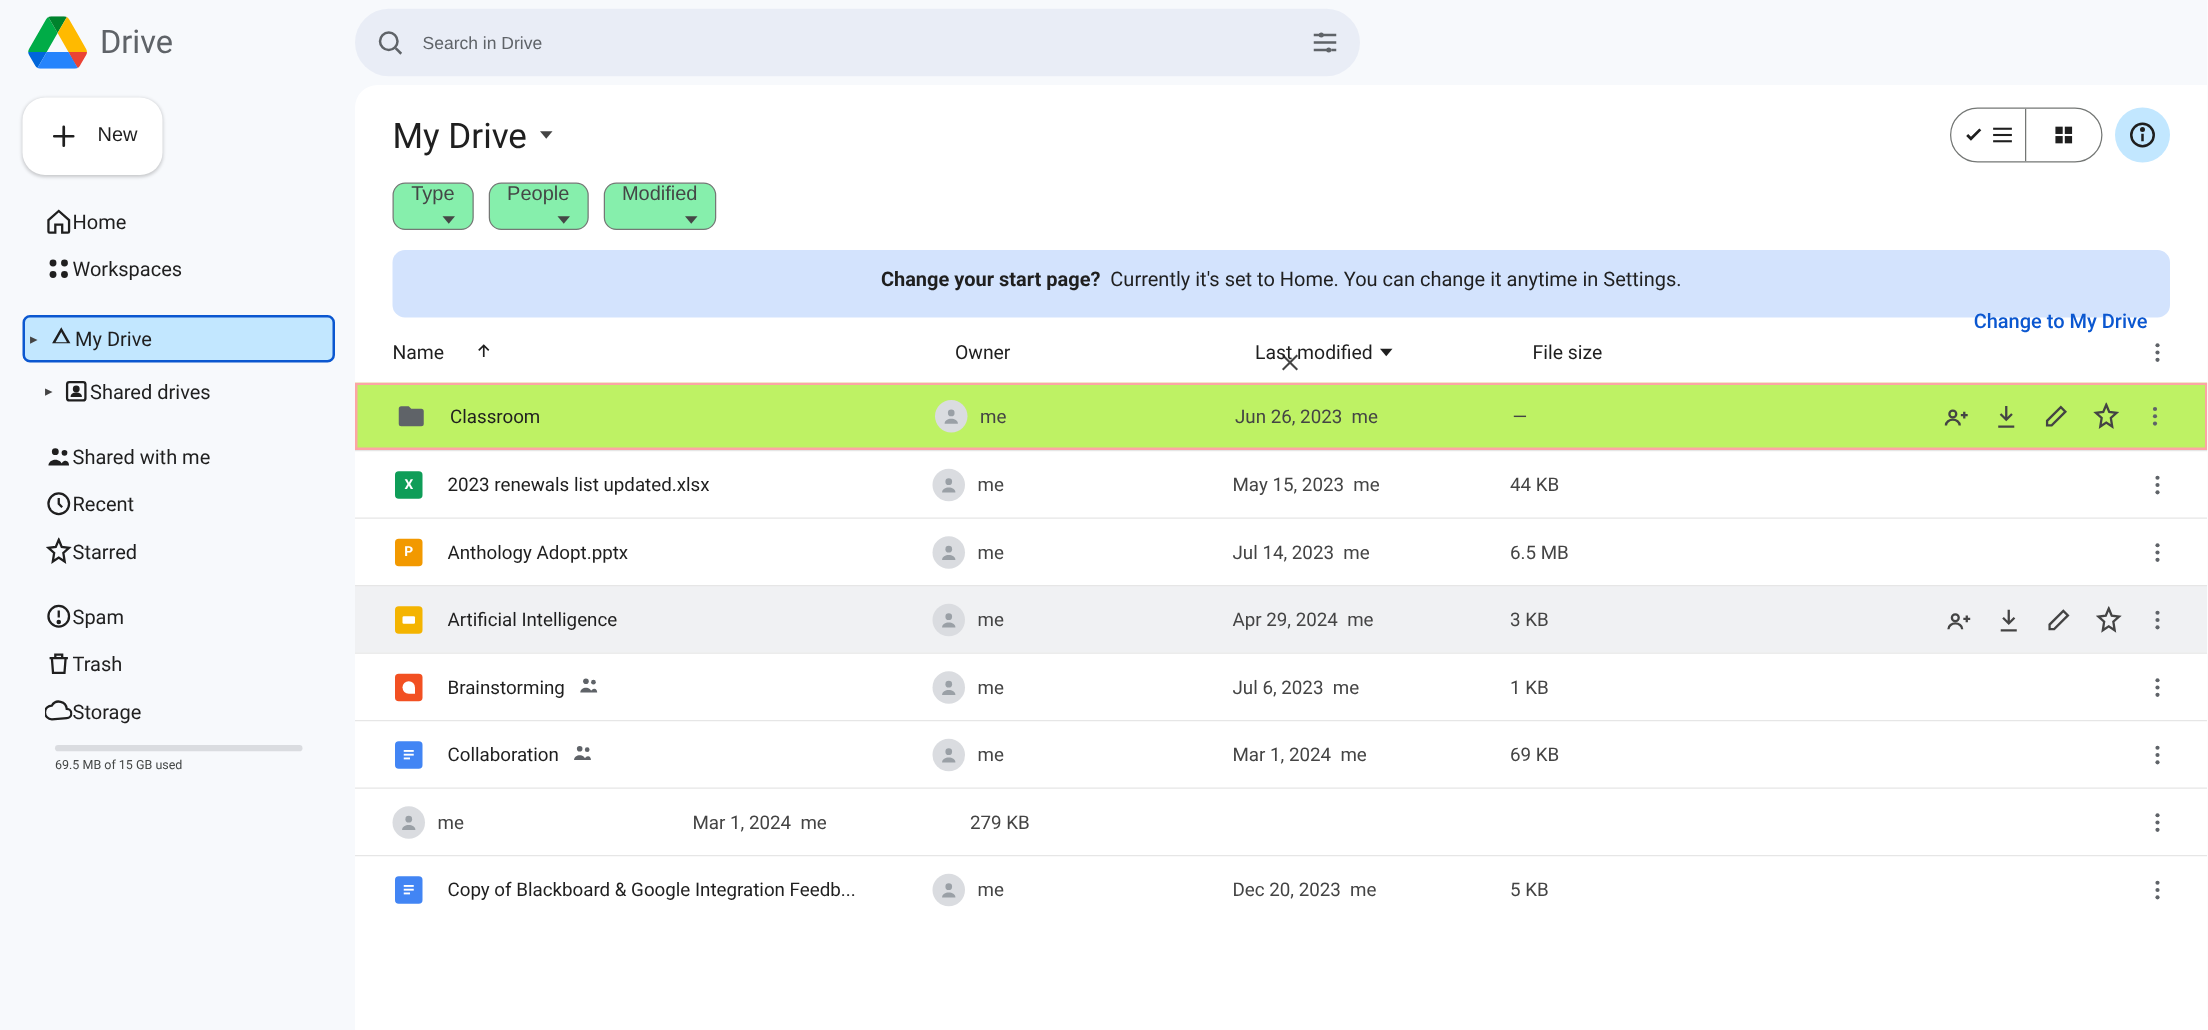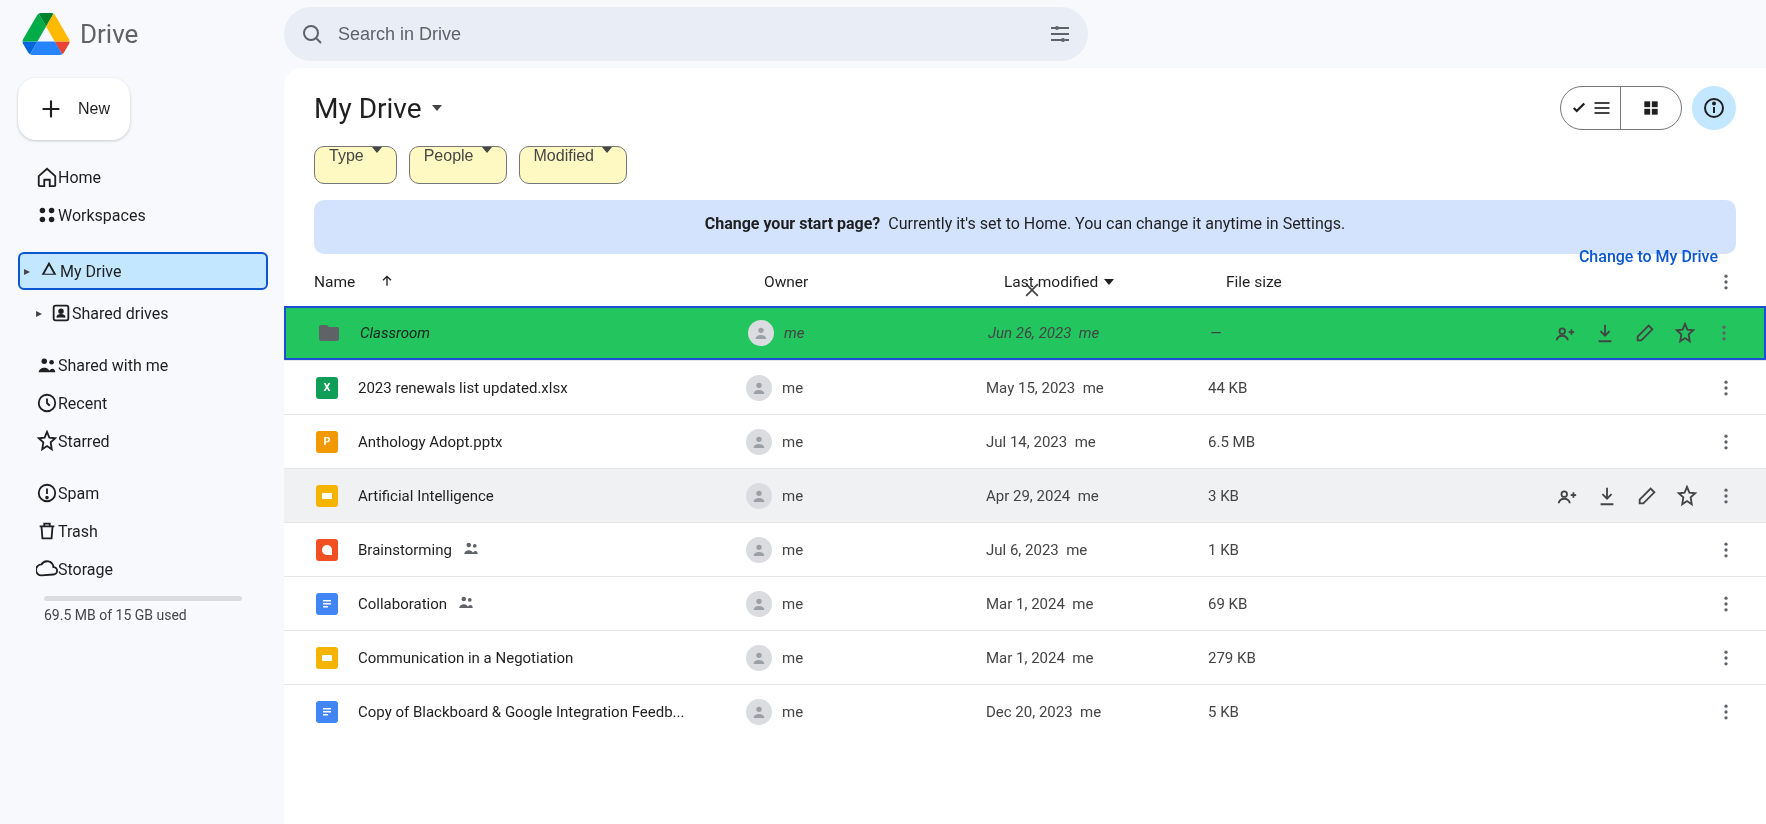--- a/index.html
+++ b/index.html
@@ -4,63 +4,63 @@
 <style>
 * { box-sizing: border-box; margin: 0; padding: 0; }
 body { font-family: 'Google Sans', Roboto, Arial, sans-serif; background: #f7f9fc; color: #1f1f1f; width: 1766px; height: 824px; overflow: hidden; }
 
 
 .header { display: flex; align-items: center; height: 68px; padding: 0 22px; }
 .logo-area { display: flex; align-items: center; gap: 10px; width: 262px; }
 .drive-logo { width: 48px; height: 42px; }
 .app-name { font-size: 26px; color: #5f6368; font-weight: 400; }
 .search-bar { display: flex; align-items: center; background: #e9edf6; border-radius: 32px; height: 54px; width: 804px; padding: 0 16px; gap: 14px; }
-.search-input { border: none; background: transparent; font-size: 18px; flex: 1; outline: none; color: #5f6368; }
+.search-input { border: none; background: transparent; font-size: 14px; flex: 1; outline: none; color: #5f6368; }
 .search-input::placeholder { color: #5f6368; }
 .search-icon-btn { background: none; border: none; cursor: pointer; color: #444746; display:flex; align-items:center; }
 
 
 .layout { display: flex; height: calc(824px - 68px); }
 .sidebar { width: 284px; padding: 10px 16px 0 18px; display: flex; flex-direction: column; }
 .new-btn { display: flex; align-items: center; gap: 14px; background: #fff; border: none; border-radius: 18px; height: 62px; width: 112px; padding: 0 20px; font-size: 16px; color: #1f1f1f; box-shadow: 0 1px 3px rgba(0,0,0,.2); cursor: pointer; margin-bottom: 18px; }
 .nav-item { display: flex; align-items: center; height: 38px; border-radius: 20px; padding: 0 18px; font-size: 16px; color: #1f1f1f; cursor: pointer; }
 .nav-item .expand { width: 14px; display: inline-block; font-size: 12px; color: #444; }
 .nav-item.selected { background: #c2e7ff; border: 2px solid #0b57d0; border-radius: 6px; margin: 4px 0; padding-left: 4px; }
 .nav-section-gap { height: 14px; }
 .storage-bar { height: 5px; background: #dadce0; border-radius: 3px; margin: 8px 26px 6px 26px; }
-.storage-text { font-size: 14px; color: #444746; margin-left: 26px; }
+.storage-text { font-size: 10px; color: #444746; margin-left: 26px; }
 
 
 .main { flex: 1; background: #fff; border-radius: 18px 0 0 0; padding: 18px 0 0 0; overflow:hidden; display:flex; flex-direction:column; }
 .title-row { display: flex; align-items: center; padding: 0 30px; gap: 10px; }
 .title-row h1 { font-size: 28px; font-weight: 400; }
 .title-row .drop { font-size:14px; color:#444; }
 .title-right { margin-left: auto; display: flex; align-items: center; gap: 10px; }
 .view-toggle { display: flex; border: 1px solid #747775; border-radius: 24px; overflow: hidden; height:44px;}
 .view-toggle button { width: 60px; border: none; background: none; cursor: pointer; display:flex; align-items:center; justify-content:center; gap:4px; color:#1f1f1f; }
 .view-toggle button:first-child { border-right:1px solid #747775; }
 .info-btn { width: 44px; height: 44px; border-radius: 50%; border: none; background: #c2e7ff; display:flex; align-items:center; justify-content:center; cursor:pointer; }
 
 .filter-row { display: flex; gap: 12px; padding: 16px 30px; }
-.chip { display: flex; align-items: flex-start; gap: 8px; border: 1px solid #747775; border-radius: 10px; height: 38px; padding: 0 14px; font-size: 16px; background: #fef9c3; cursor: pointer; color:#444746;}
+.chip { display: flex; align-items: flex-end; gap: 8px; border: 1px solid #747775; border-radius: 10px; height: 38px; padding: 0 14px; font-size: 16px; background: #86efac; cursor: pointer; color:#444746;flex-direction:column;}
 
 .banner { display: flex; align-items: center; background: #d3e3fd; border-radius: 10px; margin: 0 30px 4px 30px; height: 54px; padding: 0 18px; gap: 14px; color:#1f1f1f;flex-direction:column;}
 .banner .banner-action { margin-left: auto; color: #0b57d0; font-weight: 500; cursor: pointer; }
 .banner .close-btn { margin-left: 14px; cursor: pointer; color:#444; background:none; border:none; }
 
 .table-header { display: flex; align-items: center; height: 48px; padding: 0 30px; color:#1f1f1f; font-size: 15.5px; }
 .col.name { width: 450px; display:flex; align-items:center; gap:24px;}
 .col.owner { width: 240px; }
 .col.modified { width: 222px; display:flex; align-items:center; gap:6px;}
 .col.size { width: 260px; }
 .col.actions { flex:1; display:flex; justify-content:flex-end;}
 
 .rows { flex:1; overflow:auto; }
 .row { display: flex; align-items: center; height: 54px; padding: 0 30px; border-top: 1px solid #e6e6e6; font-size: 15px; color:#1f1f1f;}
-.row.selected { border: 2px solid #1d4ed8; border-radius: 0; background:#22c55e;font-style:italic; }
+.row.selected { border: 2px solid #fca5a5; border-radius: 0; background:#bef264; }
 .row.hovered { background: #f0f1f3; }
 .row .file-icon { width: 26px; height:24px; flex-shrink:0; margin-right:18px; display:flex; align-items:center; justify-content:center;}
 .row .name-cell { width: 432px; display:flex; align-items:center; overflow:hidden; white-space:nowrap; text-overflow:ellipsis;}
 .row .owner-cell { width: 240px; display:flex; align-items:center; gap:10px; color:#444;}
 .row .modified-cell { width: 222px; color:#444; }
 .row .size-cell { width: 120px; color:#444; }
 .row .row-actions { flex:1; display:flex; justify-content:flex-end; gap:18px; align-items:center; color:#444;}
 .avatar { width: 26px; height: 26px; border-radius: 50%; background: #dadce0; display:flex; align-items:center; justify-content:center;}
 .shared-icon { margin-left: 10px; color:#444; }
 
@@ -528,31 +528,20 @@
             <span class="action-icon">
               <svg width="20" height="20" viewBox="0 0 24 24" fill="#5f6368">
                 <circle cx="12" cy="5" r="2"></circle>
                 <circle cx="12" cy="12" r="2"></circle>
                 <circle cx="12" cy="19" r="2"></circle>
               </svg>
             </span>
           </div>
         </div>
         <div class="row">
-    <div class="name-cell">
-      <span class="file-icon">
-              <div class="ico-tile ico-slides">
-                <svg width="12" height="12" viewBox="0 0 12 12">
-                  <rect x="1" y="3" width="10" height="6" fill="#fff" rx="1"></rect>
-                </svg>
-              </div>
-            </span>
-      <span class="file-name-text">Communication in a Negotiation</span>
-
-    </div>
     <div class="owner-cell">
             <span class="avatar">
               <svg width="16" height="16" viewBox="0 0 24 24" fill="#9aa0a6">
                 <circle cx="12" cy="8" r="4"></circle>
                 <path d="M4 21c0-4 4-6 8-6s8 2 8 6"></path>
               </svg>
             </span>
             <span>me</span>
           </div>
     <div class="modified-cell"><span>Mar 1, 2024</span> &nbsp;<span>me</span></div>

